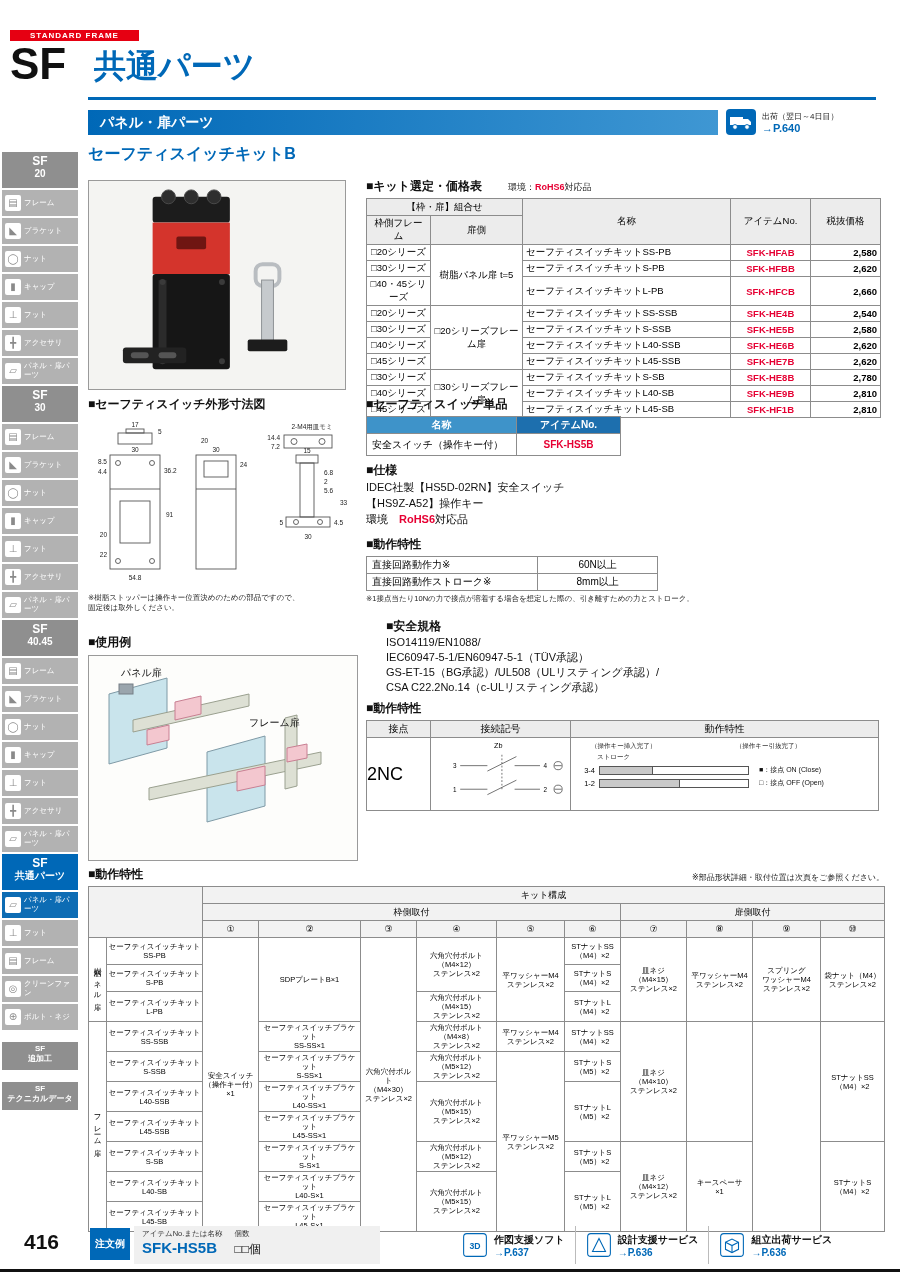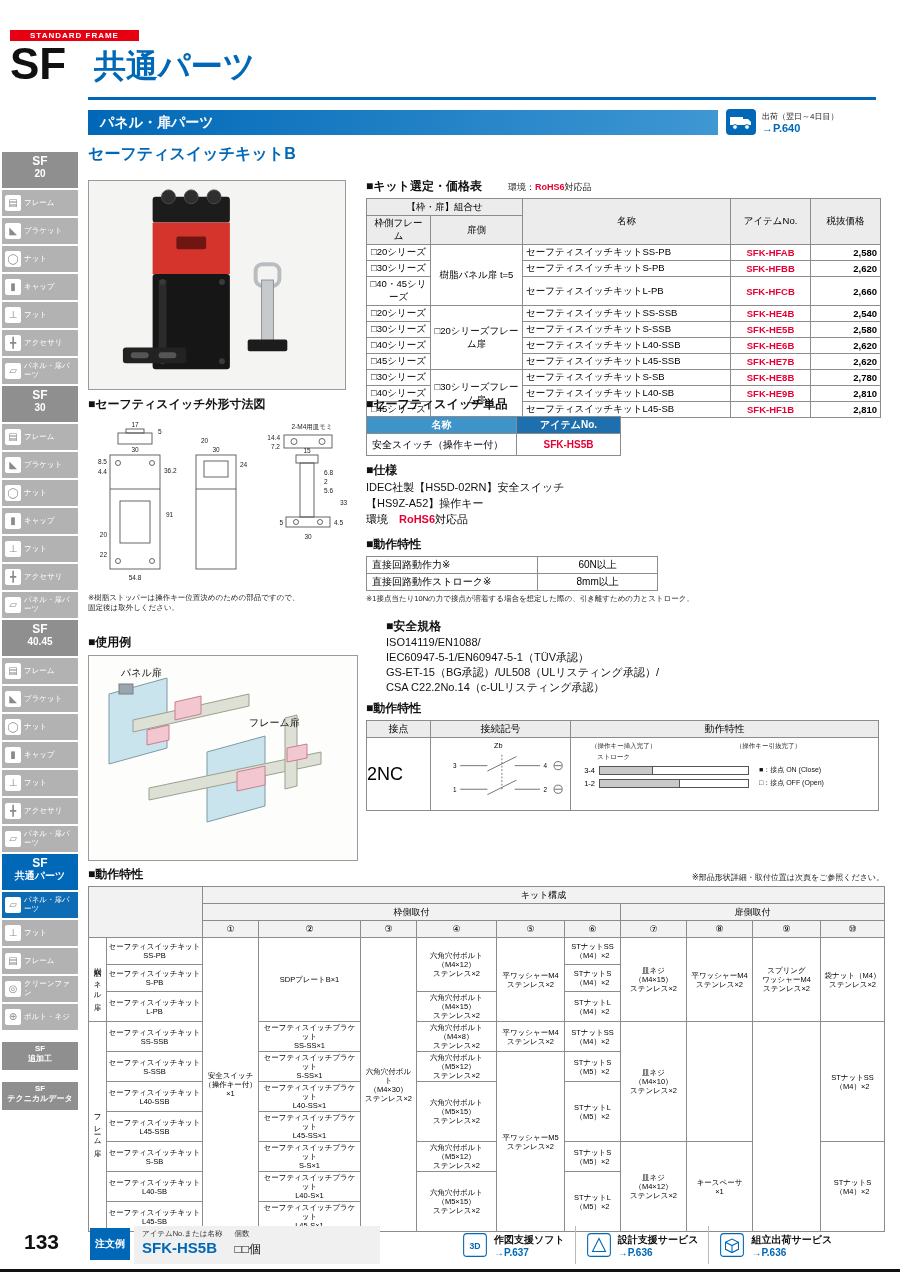--- a/index.html
+++ b/index.html
@@ -790,21 +790,21 @@
             <td class="kit-name">セーフティスイッチキット
 L45-SB</td>
             <td class="kit-cell" rowspan="1">セーフティスイッチブラケット
 L45-S×1</td>
           </tr>
         </tbody>
     </table>
   </div>
 
   <div class="footer">
-    <div class="page-num">133</div>
+    <div class="page-num">416</div>
     <div class="order-tab">注文例</div>
     <div class="order-panel">
       <div class="op-col">
         <div class="op-label">アイテムNo.または名称</div>
         <div class="op-value">SFK-HS5B</div>
       </div>
       <div class="op-col">
         <div class="op-label">個数</div>
         <div class="op-qty">□□個</div>
       </div>

